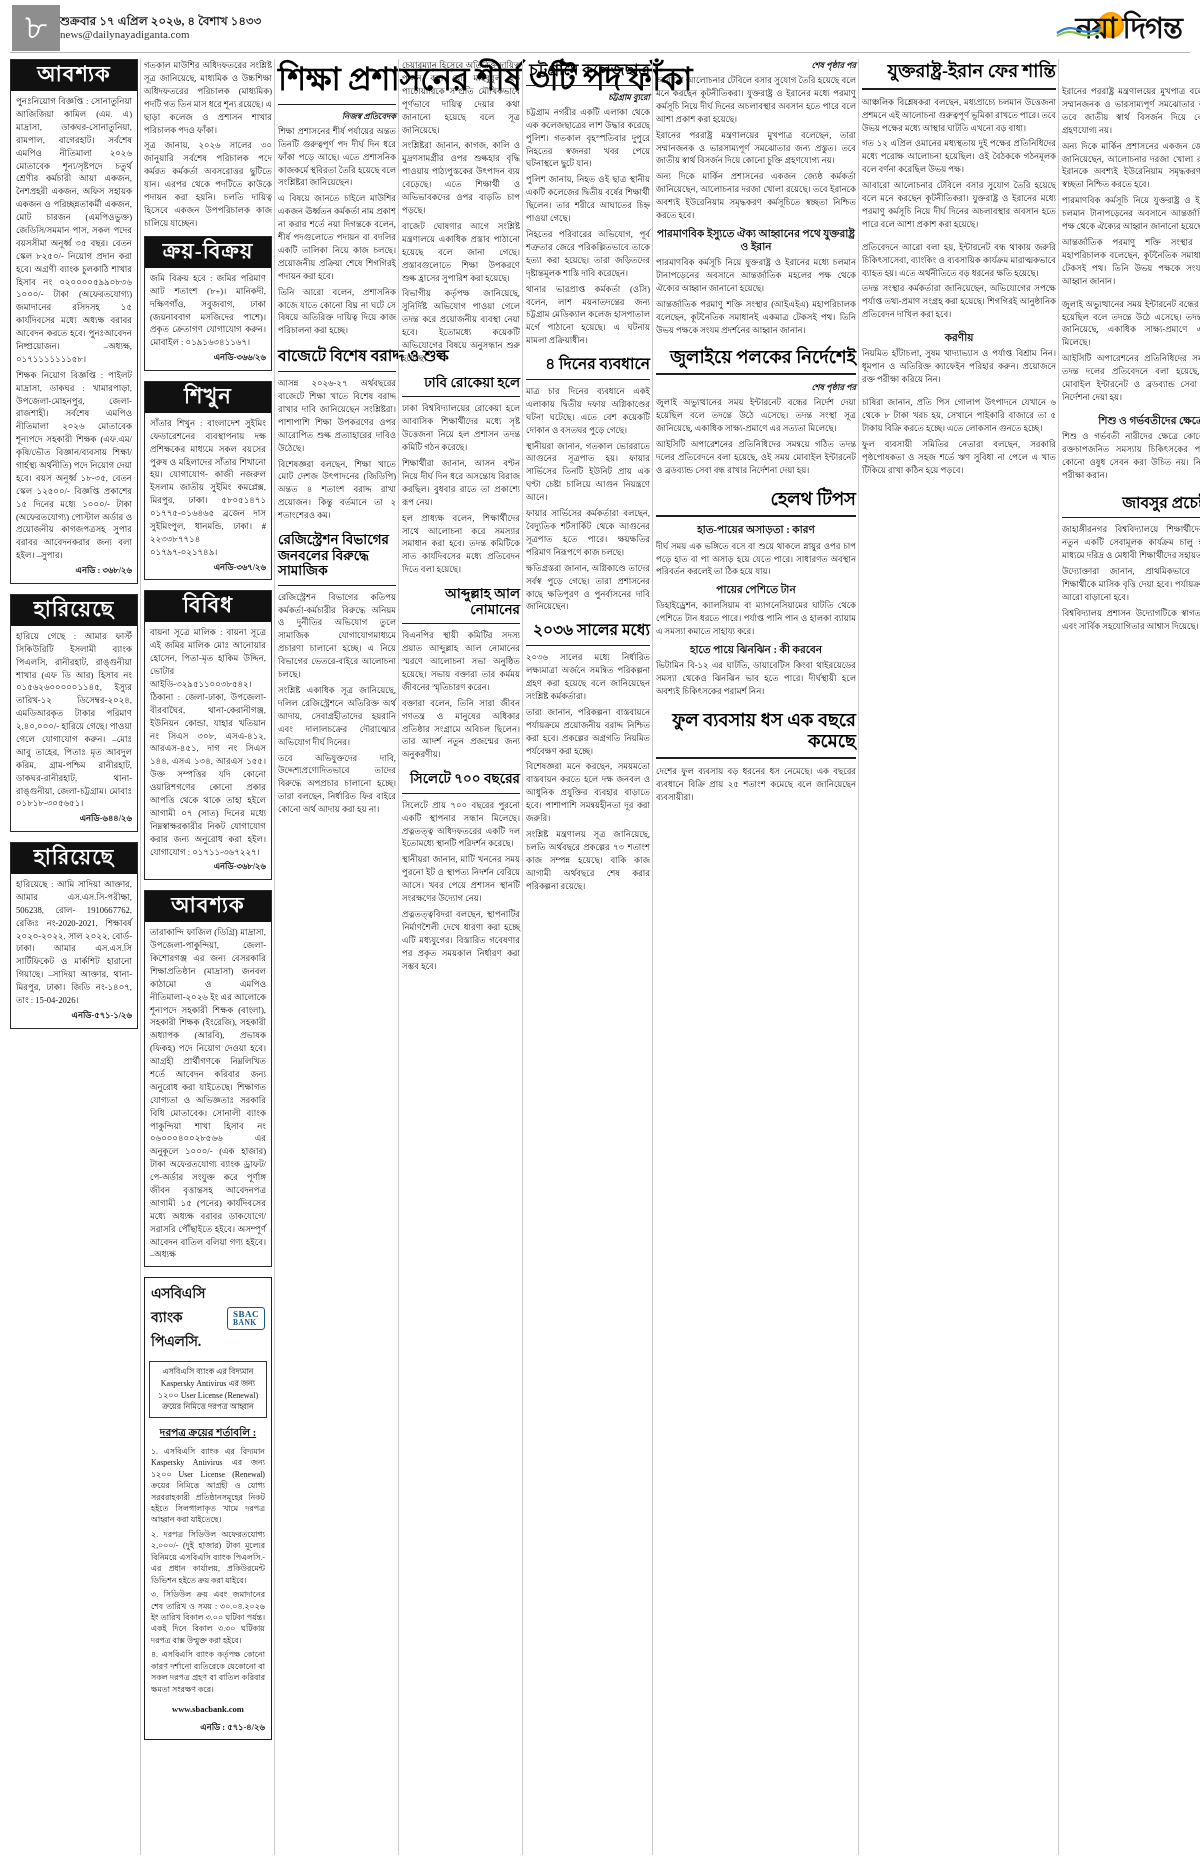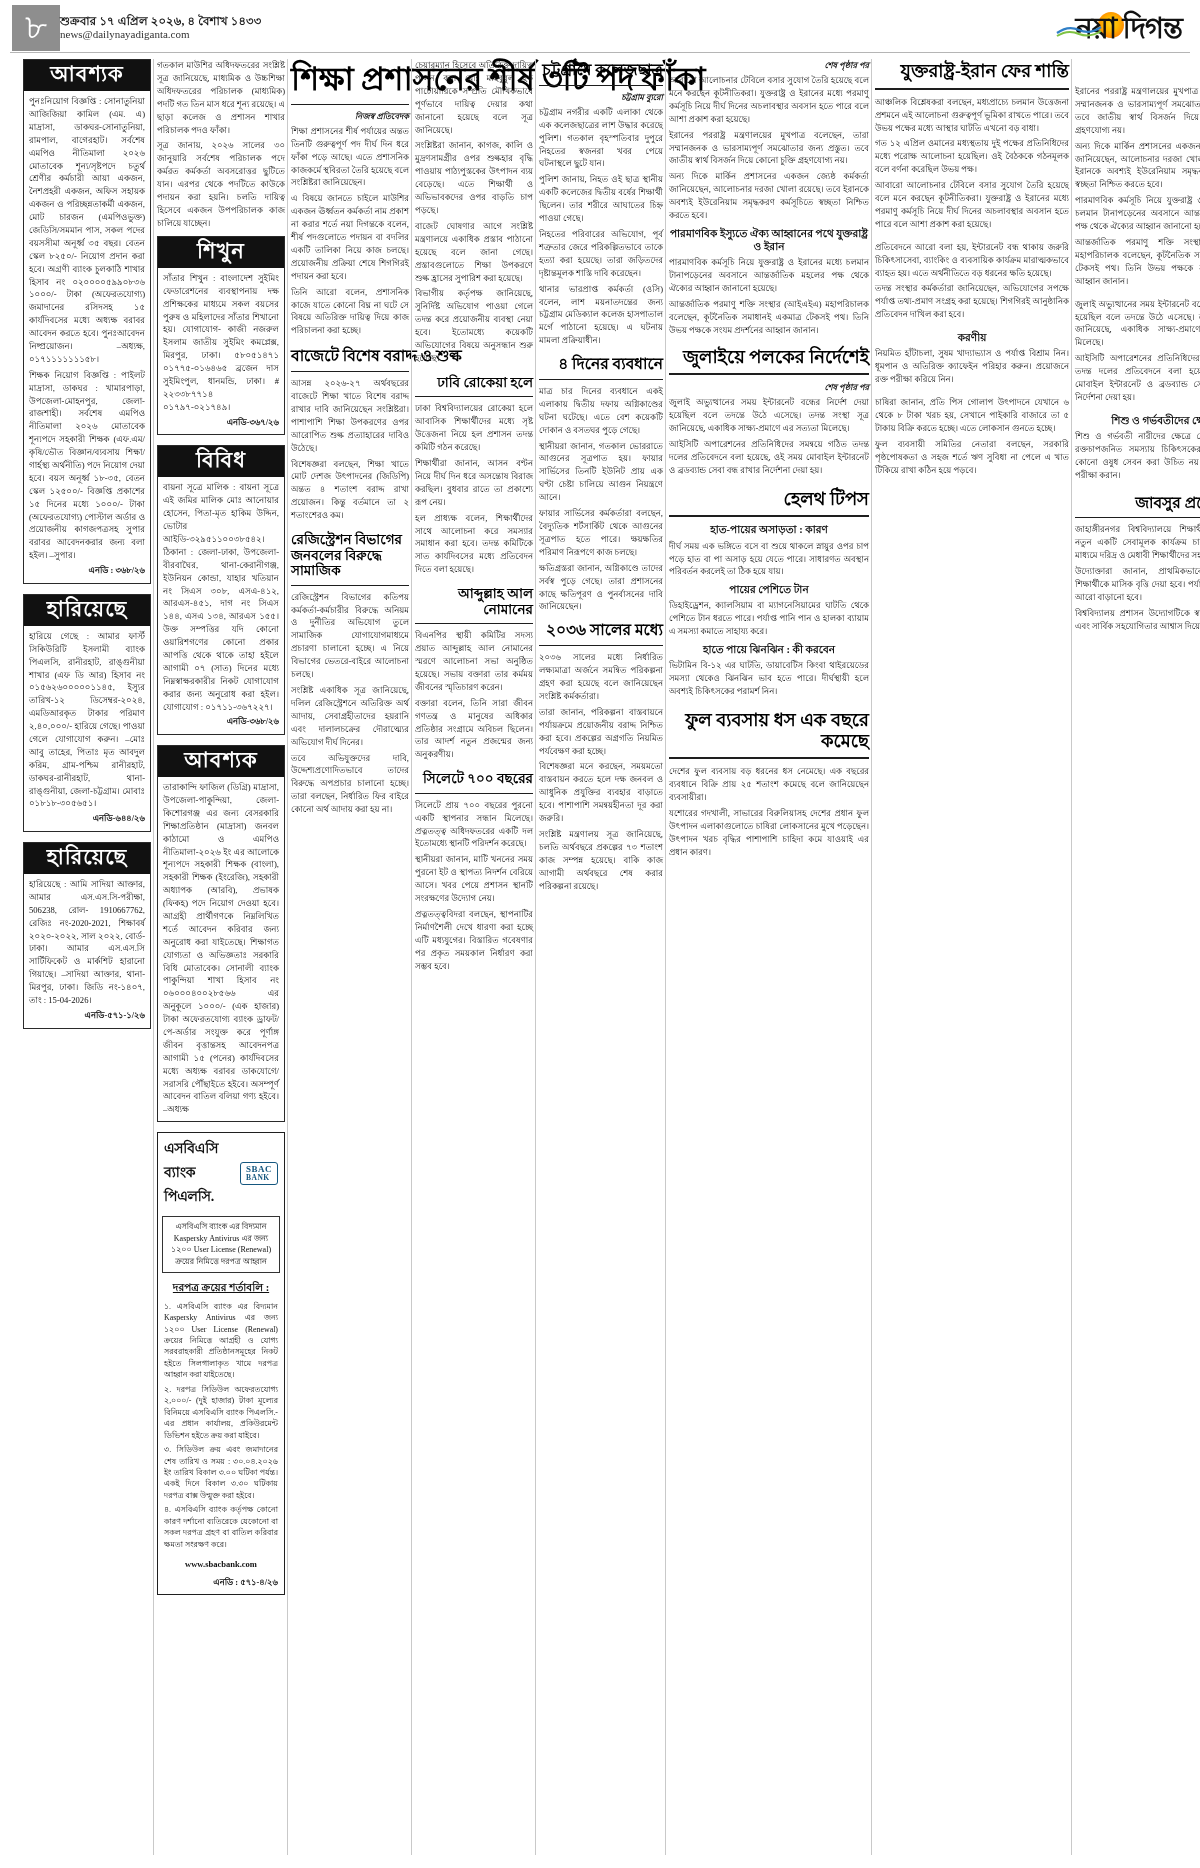--- a/index.html
+++ b/index.html
@@ -30,21 +30,20 @@
   .logo-swoosh { position:absolute; right:86px; top:10px; width:46px; height:13px; z-index:3; }
   .rule-top { border-top:1px solid #b5b5b5; margin:0 10px; }
 
   
   .grid {
     display:grid;
     grid-template-columns: 128px 128px 118px 118px 124px 200px 194px 178px;
     column-gap:6px;
     padding:6px 10px 10px 10px;
     height:1812px;
-    margin-left:13px;
   }
   .col { position:relative; }
   .vline { position:absolute; top:0; bottom:0; right:-3px; width:1px; background:#c9c9c9; }
 
   
   .cbox { border:1px solid #2a2a2a; margin-bottom:10px; background:#fff; }
   .cbox-hd {
     background:#111; color:#fff; text-align:center;
     font-size:21px; font-weight:bold; letter-spacing:1px;
     padding:3px 0 5px 0; line-height:1.1;
@@ -136,20 +135,27 @@
     </div>
 
     <div class="col">
       <div class="vline"></div>
 
       <div class="body-txt" style="margin-bottom:6px;">
         <p>গতকাল মাউশির অধিদফতরের সংশ্লিষ্ট সূত্র জানিয়েছে, মাধ্যমিক ও উচ্চশিক্ষা অধিদফতরের পরিচালক (মাধ্যমিক) পদটি গত তিন মাস ধরে শূন্য রয়েছে। এ ছাড়া কলেজ ও প্রশাসন শাখার পরিচালক পদও ফাঁকা।</p>
         <p>সূত্র জানায়, ২০২৬ সালের ৩০ জানুয়ারি সর্বশেষ পরিচালক পদে কর্মরত কর্মকর্তা অবসরোত্তর ছুটিতে যান। এরপর থেকে পদটিতে কাউকে পদায়ন করা হয়নি। চলতি দায়িত্ব হিসেবে একজন উপপরিচালক কাজ চালিয়ে যাচ্ছেন।</p>
       </div>
 
+      <div class="cbox">
+        <div class="cbox-hd">ক্রয়-বিক্রয়</div>
+        <div class="cbox-body">
+          <span>জমি বিক্রয় হবে : জমির পরিমাণ আট শতাংশ (৮+)। মানিকদী, দক্ষিণগাঁও, সবুজবাগ, ঢাকা (জয়নাববাগ মসজিদের পাশে)। প্রকৃত ক্রেতাগণ যোগাযোগ করুন। মোবাইল : ০১৯১৬৩৪১১৬৭।</span>
+          <div class="ndref">এনডি-৩৬৬/২৬</div>
+        </div>
+      </div>
 
       <div class="cbox">
         <div class="cbox-hd">শিখুন</div>
         <div class="cbox-body">
           <span>সাঁতার শিখুন : বাংলাদেশ সুইমিং ফেডারেশনের ব্যবস্থাপনায় দক্ষ প্রশিক্ষকের মাধ্যমে সকল বয়সের পুরুষ ও মহিলাদের সাঁতার শিখানো হয়। যোগাযোগ- কাজী নজরুল ইসলাম জাতীয় সুইমিং কমপ্লেক্স, মিরপুর, ঢাকা। ৫৮০৫১৪৭১ ০১৭৭৫-০১৬৪৬৫ ব্রজেন দাস সুইমিংপুল, ধানমন্ডি, ঢাকা। # ২২৩৩৮৭৭১৪ ০১৭৯৭-০২১৭৪৯।</span>
           <div class="ndref">এনডি-৩৬৭/২৬</div>
         </div>
       </div>
 
       <div class="cbox">
@@ -338,21 +344,20 @@
         <div class="subhead">হাতে পায়ে ঝিনঝিন : কী করবেন</div>
         <p>ভিটামিন বি-১২ এর ঘাটতি, ডায়াবেটিস কিংবা থাইরয়েডের সমস্যা থেকেও ঝিনঝিন ভাব হতে পারে। দীর্ঘস্থায়ী হলে অবশ্যই চিকিৎসকের পরামর্শ নিন।</p>
       </div>
 
       <div class="headline h-lg" style="margin-top:12px;">
         <span>ফুল ব্যবসায় ধস এক বছরে কমেছে</span>
       </div>
       <div class="h-rule2"></div>
       <div class="body-txt">
         <p>দেশের ফুল ব্যবসায় বড় ধরনের ধস নেমেছে। এক বছরের ব্যবধানে বিক্রি প্রায় ২৫ শতাংশ কমেছে বলে জানিয়েছেন ব্যবসায়ীরা।</p>
-        <p>যশোরের গদখালী, সাভারের বিরুলিয়াসহ দেশের প্রধান ফুল উৎপাদন এলাকাগুলোতে চাষিরা লোকসানের মুখে পড়েছেন। উৎপাদন খরচ বৃদ্ধির পাশাপাশি চাহিদা কমে যাওয়াই এর প্রধান কারণ।</p>
       </div>
     </div>
 
     <div class="col">
       <div class="vline"></div>
 
       <div class="headline h-lg" style="white-space:nowrap;">
         <span>যুক্তরাষ্ট্র-ইরান ফের শান্তি</span>
       </div>
       <div class="h-rule2"></div>

